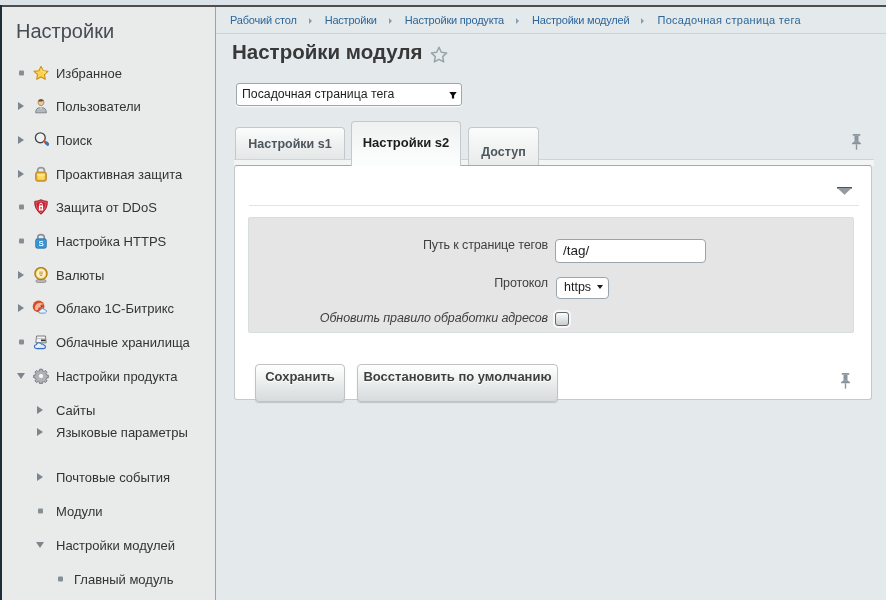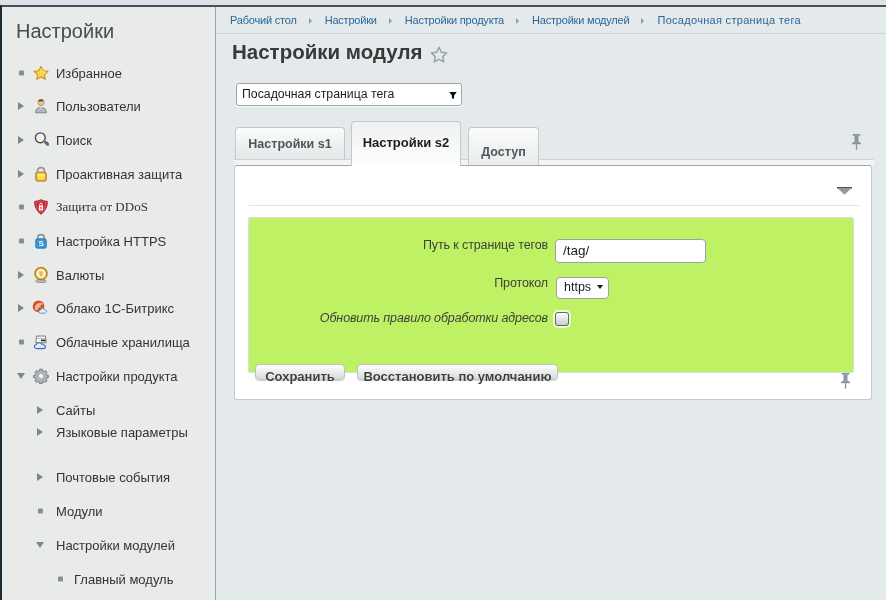--- a/index.html
+++ b/index.html
@@ -51,30 +51,30 @@
 
 .pin { position:absolute; z-index:5; }
 
 
 .tabbar { left:234px; top:159px; width:640px; height:7px; background:#f3f5f5; border-top:1px solid #ced3d5; }
 .panel { left:234px; top:165px; width:638px; height:235px; background:#fff; border:1px solid #c3c9cd; border-top-color:#a2a8ac; border-radius:3px; z-index:2; }
 .phead { position:absolute; left:10px; top:7px; font-size:18.7px; color:#262626; }
 
 .phr { position:absolute; left:14px; top:39px; width:610px; height:1px; background:#e4e4e4; }
 
-.formbox { position:absolute; left:13px; top:51px; width:606px; height:156px; background:#bef264; border:1px solid #d8dddd; border-radius:2px; }
+.formbox { position:absolute; left:13px; top:51px; width:606px; height:116px; background:#e5e5e5; border:1px solid #d8dddd; border-radius:2px; }
 .flabel { position:absolute; font-size:12.5px; letter-spacing:-0.12px; color:#3f3f3f; text-align:right; right:305px; white-space:nowrap; }
 .finput { position:absolute; left:306px; top:21px; width:151px; height:24px; background:#fff; border:1px solid #9aa4ad; border-radius:4px; }
 .finput .v { position:absolute; left:7px; top:3px; font-size:13.5px; color:#1c1c1c; }
 .fselect { position:absolute; left:307px; top:59px; width:53px; height:22px; background:#fff; border:1px solid #9aa4ad; border-radius:4px; }
 .fselect .v { position:absolute; left:7px; top:2px; font-size:12.5px; color:#1c1c1c; }
 .fselect .arr { position:absolute; right:5px; top:7px; width:0; height:0; border-left:3.5px solid transparent; border-right:3.5px solid transparent; border-top:4.5px solid #1a1a1a; }
 .fcheck { position:absolute; left:306px; top:94px; width:14px; height:14px; background:linear-gradient(#fdfdfd,#c9cdcf); border:1px solid #5d676e; border-radius:3px; box-shadow:0 0 0 2px rgba(255,255,255,.7); }
 
-.btn { position:absolute; top:198px; height:16px; background:linear-gradient(#ffffff,#e4e7e8 65%,#d8dbdc); border:1px solid #bfc3c4; border-radius:4px; box-shadow:0 1px 1px rgba(120,130,135,.35); font-size:13px; font-weight:bold; color:#3f3f3f; text-align:center; line-height:24px; text-shadow:0 1px 0 #fff; }
+.btn { position:absolute; top:198px; height:38px; background:linear-gradient(#ffffff,#e4e7e8 65%,#d8dbdc); border:1px solid #bfc3c4; border-radius:4px; box-shadow:0 1px 1px rgba(120,130,135,.35); font-size:13px; font-weight:bold; color:#3f3f3f; text-align:center; line-height:24px; text-shadow:0 1px 0 #fff; }
 .btn1 { left:20px; width:90px; }
 .btn2 { left:122px; width:201px; }
 </style>
 </head>
 <body>
 <div class="abs topstrip"></div>
 <div class="abs topline"></div>
 <div class="abs leftedge"></div>
 <div class="abs sidebar"></div>
 <div class="abs sdivider"></div>
@@ -112,21 +112,21 @@
 <div class="mrow" style="top:156.5px;">
       <div class="tri-r" style="left:18px;"></div>
       <svg class="micon" width="16" height="16" viewBox="0 0 16 16">
         <path d="M4.6 7 L4.6 4.6 Q4.6 1.7 8 1.7 Q11.4 1.7 11.4 4.6 L11.4 7" fill="none" stroke="#999" stroke-width="1.7"></path>
         <rect x="2.6" y="6" width="10.8" height="9.2" rx="1.8" fill="#e2a62c" stroke="#a8761a" stroke-width="0.7"></rect>
         <rect x="4.4" y="7.7" width="7.2" height="6" fill="#ffd95e"></rect>
         <path d="M4.4 7.7 h7.2 v2 q-3.6 1 -7.2 0 Z" fill="#ffe98f"></path>
       </svg>
       <div class="mtext">Проактивная защита</div>
     </div>
-<div class="mrow" style="top:190px;font-family:Liberation Serif, serif;">
+<div class="mrow" style="top:190px;">
       <div class="sq" style="left:19px;"></div>
       <svg class="micon" width="16" height="16" viewBox="0 0 16 16">
         <path d="M8 0.7 Q10.8 2.2 14.3 2.4 Q14.8 9.8 8 15.3 Q1.2 9.8 1.7 2.4 Q5.2 2.2 8 0.7 Z" fill="#ce1f30" stroke="#8e1220" stroke-width="0.8"></path>
         <path d="M8 2 Q10.3 3.2 13.2 3.5 Q13.4 9.3 8 13.9 Q2.6 9.3 2.8 3.5 Q5.7 3.2 8 2 Z" fill="none" stroke="#e8747e" stroke-width="0.7"></path>
         <rect x="5.9" y="6.6" width="4.2" height="5" rx="0.6" fill="#fff"></rect>
         <path d="M6.7 6.6 L6.7 5.6 Q6.7 4.2 8 4.2 Q9.3 4.2 9.3 5.6 L9.3 6.6" fill="none" stroke="#fff" stroke-width="1"></path>
         <circle cx="8" cy="8.7" r="0.8" fill="#ce1f30"></circle>
         <rect x="7.7" y="8.9" width="0.7" height="1.6" fill="#ce1f30"></rect>
       </svg>
       <div class="mtext">Защита от DDoS</div>

